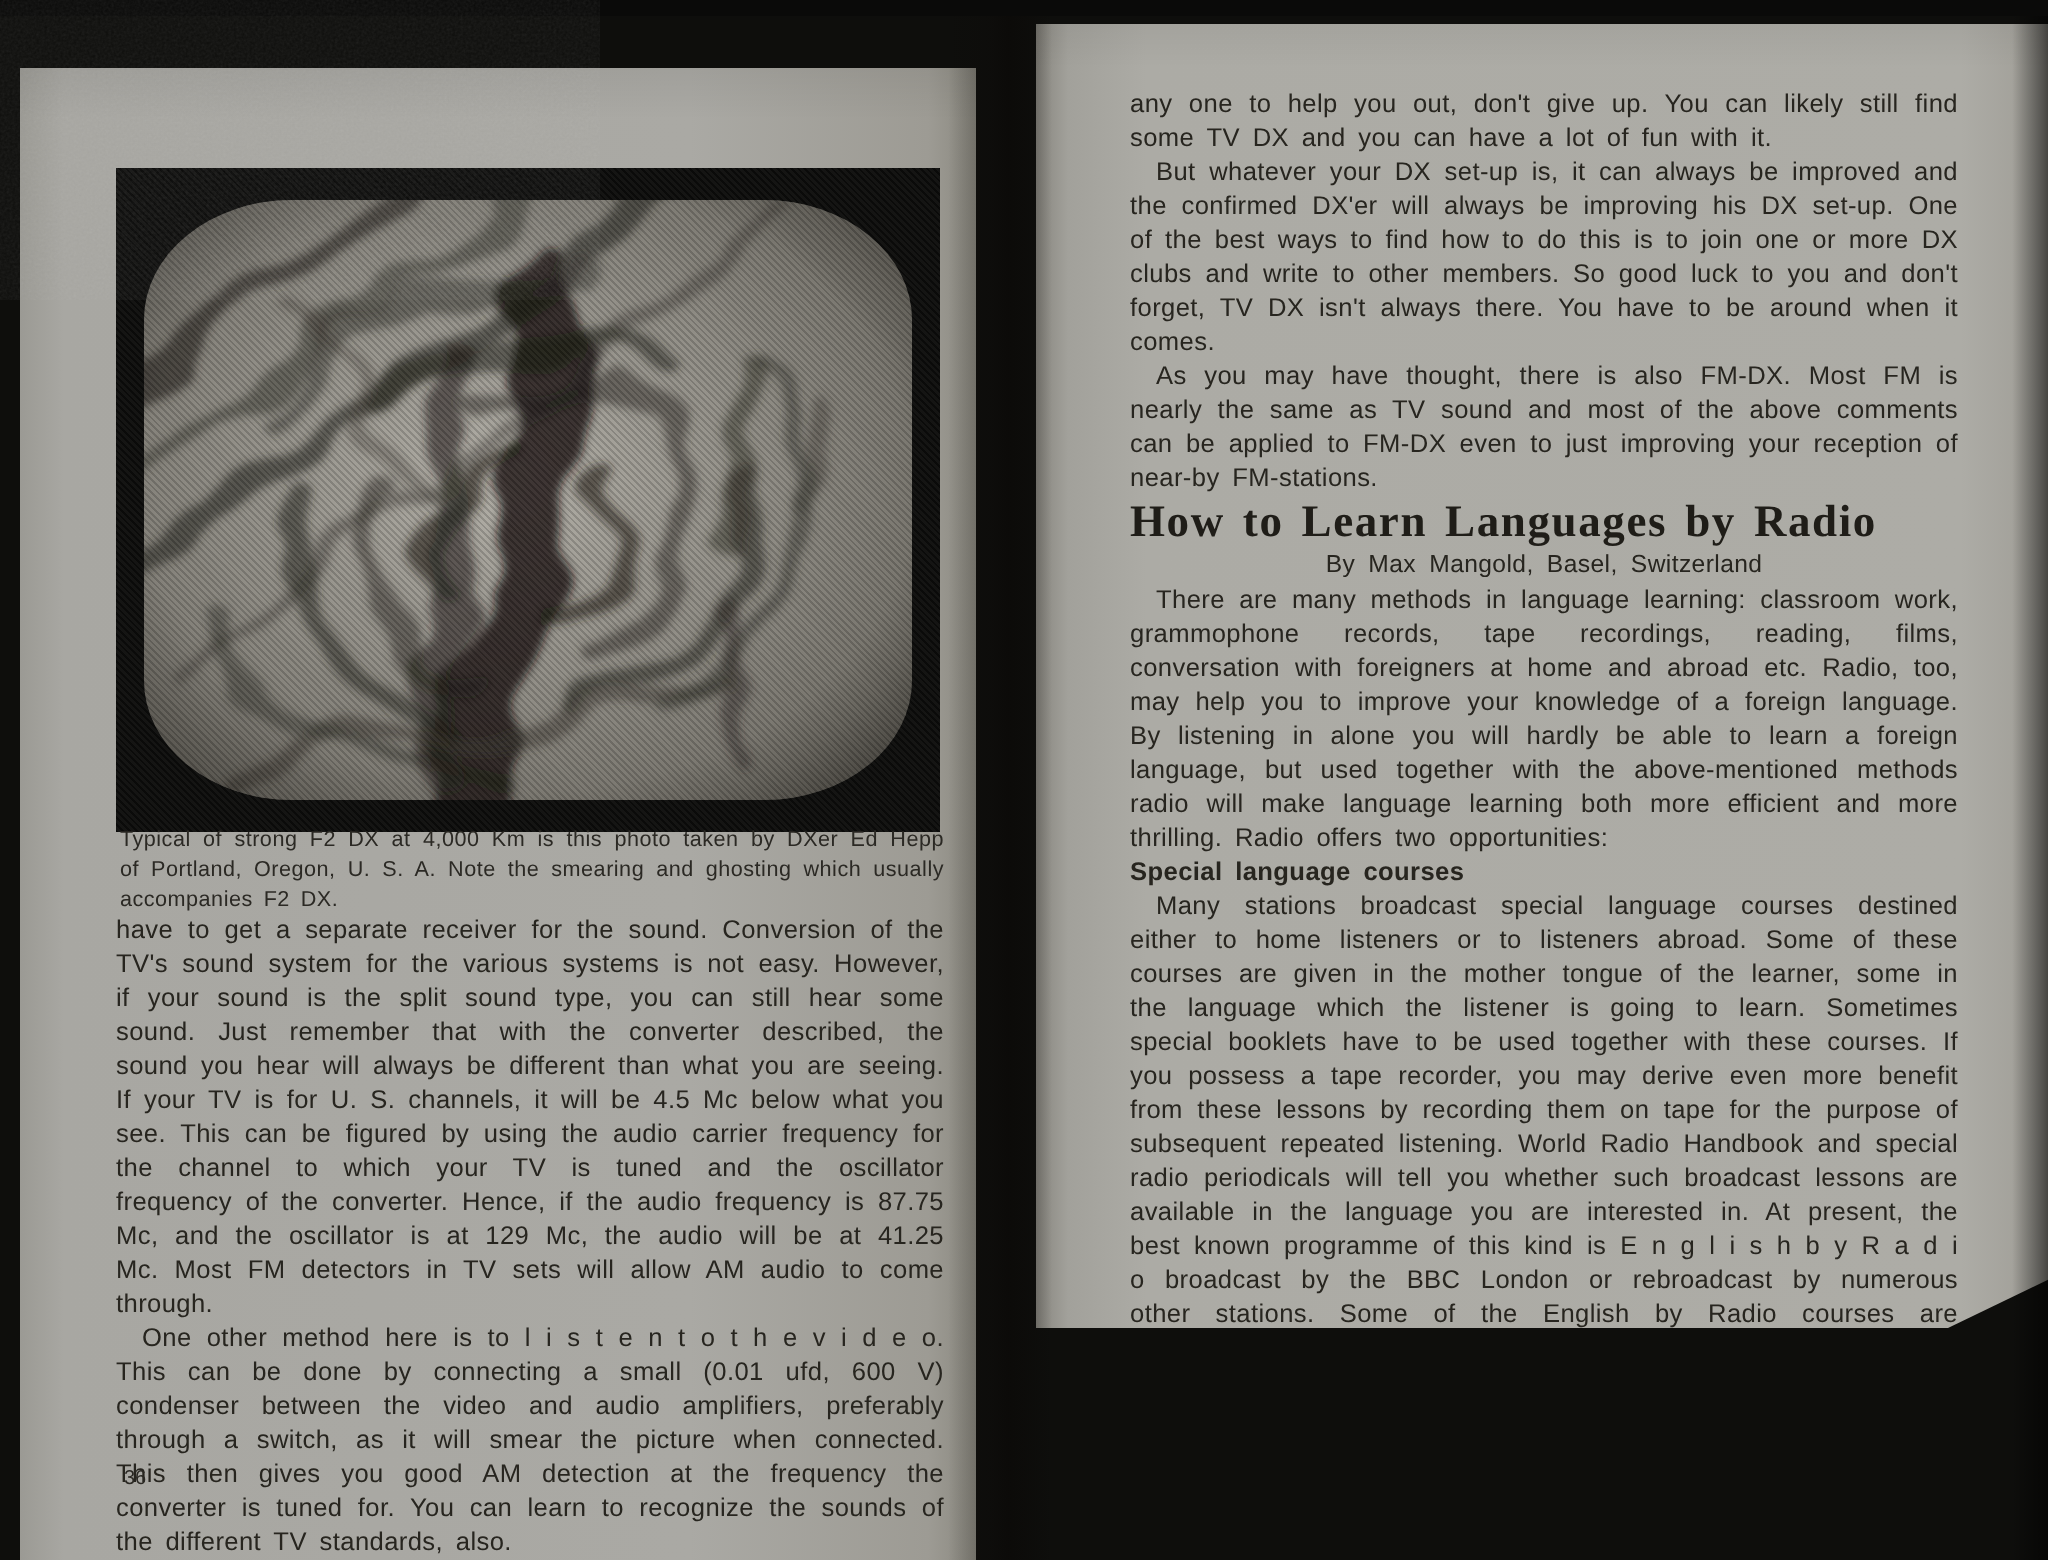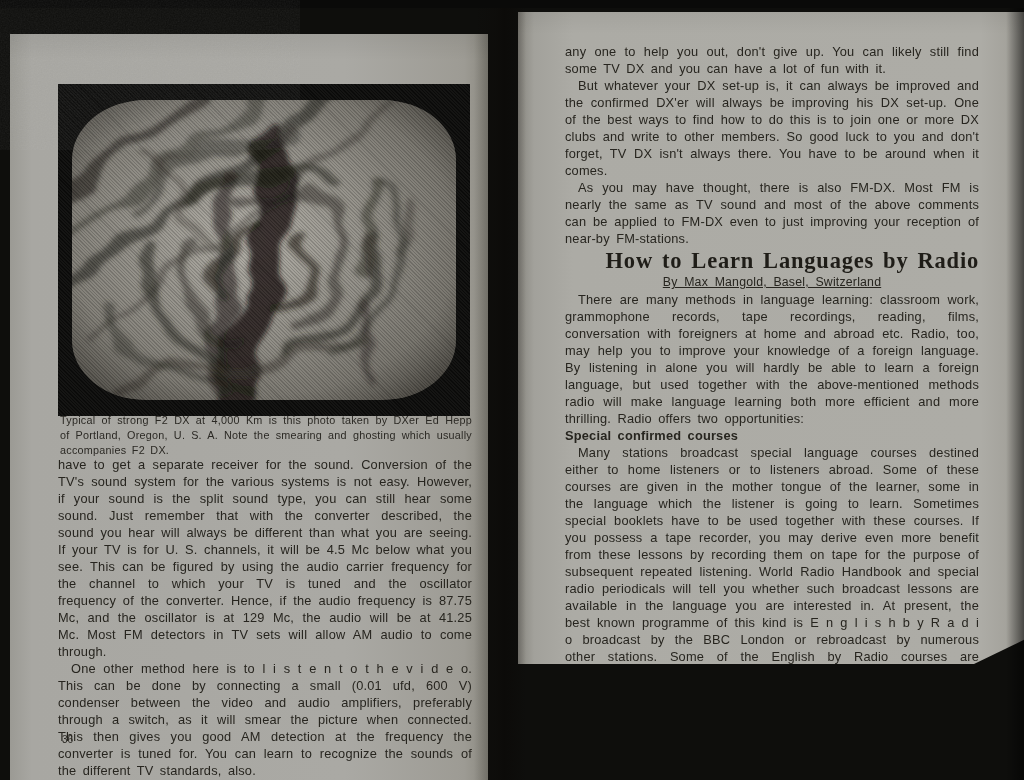--- a/index.html
+++ b/index.html
@@ -52,27 +52,27 @@
     letter-spacing:.25px; word-spacing:2.2px; color:#2b2924;
   }
   
   .bodycol { text-align:justify; font-size:12.8px; line-height:17px;
     letter-spacing:.2px; word-spacing:2.6px; color:#27251f; }
   .bodycol p { margin:0; }
   .bodycol p.indent { text-indent:13px; }
   .body-left  { position:absolute; left:48px; top:422px; width:414px; }
   .body-right { position:absolute; left:47px; top:31px;  width:414px; }
   .article-title {
-    margin:27px 0 5px; text-align:right;
+    margin:27px 0 5px; text-align:left;
     font-family:"Liberation Serif", serif; font-weight:bold;
     font-size:22.5px; line-height:27px; letter-spacing:.8px; color:#1f1d18;
     text-indent:0;
   }
   .byline { margin:0 0 17px; text-align:center; font-size:12.3px;
-    word-spacing:3px; text-indent:0;text-decoration:underline; }
+    word-spacing:3px; text-indent:0; }
   .sec-heading { font-weight:bold; font-size:12.8px; margin:9px 0 0; text-indent:0; }
   .pageno { position:absolute; font-size:10px; color:#2b2924;text-align:center; }
   .pageno-left  { left:52px;  top:700px; }
   .pageno-right { left:448px; top:694px;text-decoration:underline; }
   
   .grain { position:absolute; inset:0; z-index:9; pointer-events:none; }
   .top-strip { position:absolute; left:0; top:0; width:1024px; height:8px;
     background:#0a0a09; z-index:7; }
 </style>
 </head>
@@ -148,21 +148,21 @@
     <div class="bodycol body-right">
       <p>any one to help you out, don't give up. You can likely still find some TV DX and you can have a lot of fun with it.</p>
       <p class="indent">But whatever your DX set-up is, it can always be improved and the confirmed DX'er will always be improving his DX set-up. One of the best ways to find how to do this is to join one or more DX clubs and write to other members. So good luck to you and don't forget, TV DX isn't always there. You have to be around when it comes.</p>
       <p class="indent">As you may have thought, there is also FM-DX. Most FM is nearly the same as TV sound and most of the above comments can be applied to FM-DX even to just improving your reception of near-by FM-stations.</p>
 
       <p class="article-title">How to Learn Languages by Radio</p>
       <p class="byline">By Max Mangold, Basel, Switzerland</p>
 
       <p class="indent">There are many methods in language learning: classroom work, grammophone records, tape recordings, reading, films, conversation with foreigners at home and abroad etc. Radio, too, may help you to improve your knowledge of a foreign language. By listening in alone you will hardly be able to learn a foreign language, but used together with the above-mentioned methods radio will make language learning both more efficient and more thrilling. Radio offers two opportunities:</p>
 
-      <p class="sec-heading">Special confirmed courses</p>
+      <p class="sec-heading">Special language courses</p>
       <p class="indent">Many stations broadcast special language courses destined either to home listeners or to listeners abroad. Some of these courses are given in the mother tongue of the learner, some in the language which the listener is going to learn. Sometimes special booklets have to be used together with these courses. If you possess a tape recorder, you may derive even more benefit from these lessons by recording them on tape for the purpose of subsequent repeated listening. World Radio Handbook and special radio periodicals will tell you whether such broadcast lessons are available in the language you are interested in. At present, the best known programme of this kind is E n g l i s h  b y  R a d i o broadcast by the BBC London or rebroadcast by numerous other stations. Some of the English by Radio courses are explained entirely in English, other courses are also explained in the mother tongue of the listener. But one thing has to be said: these special language courses constitute an insignificant fraction of the total amount of all spoken broadcasts. Moreover, only for a limited number of languages are there special courses which may be heard over wide areas. For this reason we are</p>
     </div>
 
     <div class="pageno pageno-right">37</div>
   </div>
 
   <div class="gutter-shadow"></div>
   <div class="right-edge-shadow"></div>
 
   <svg class="grain">

